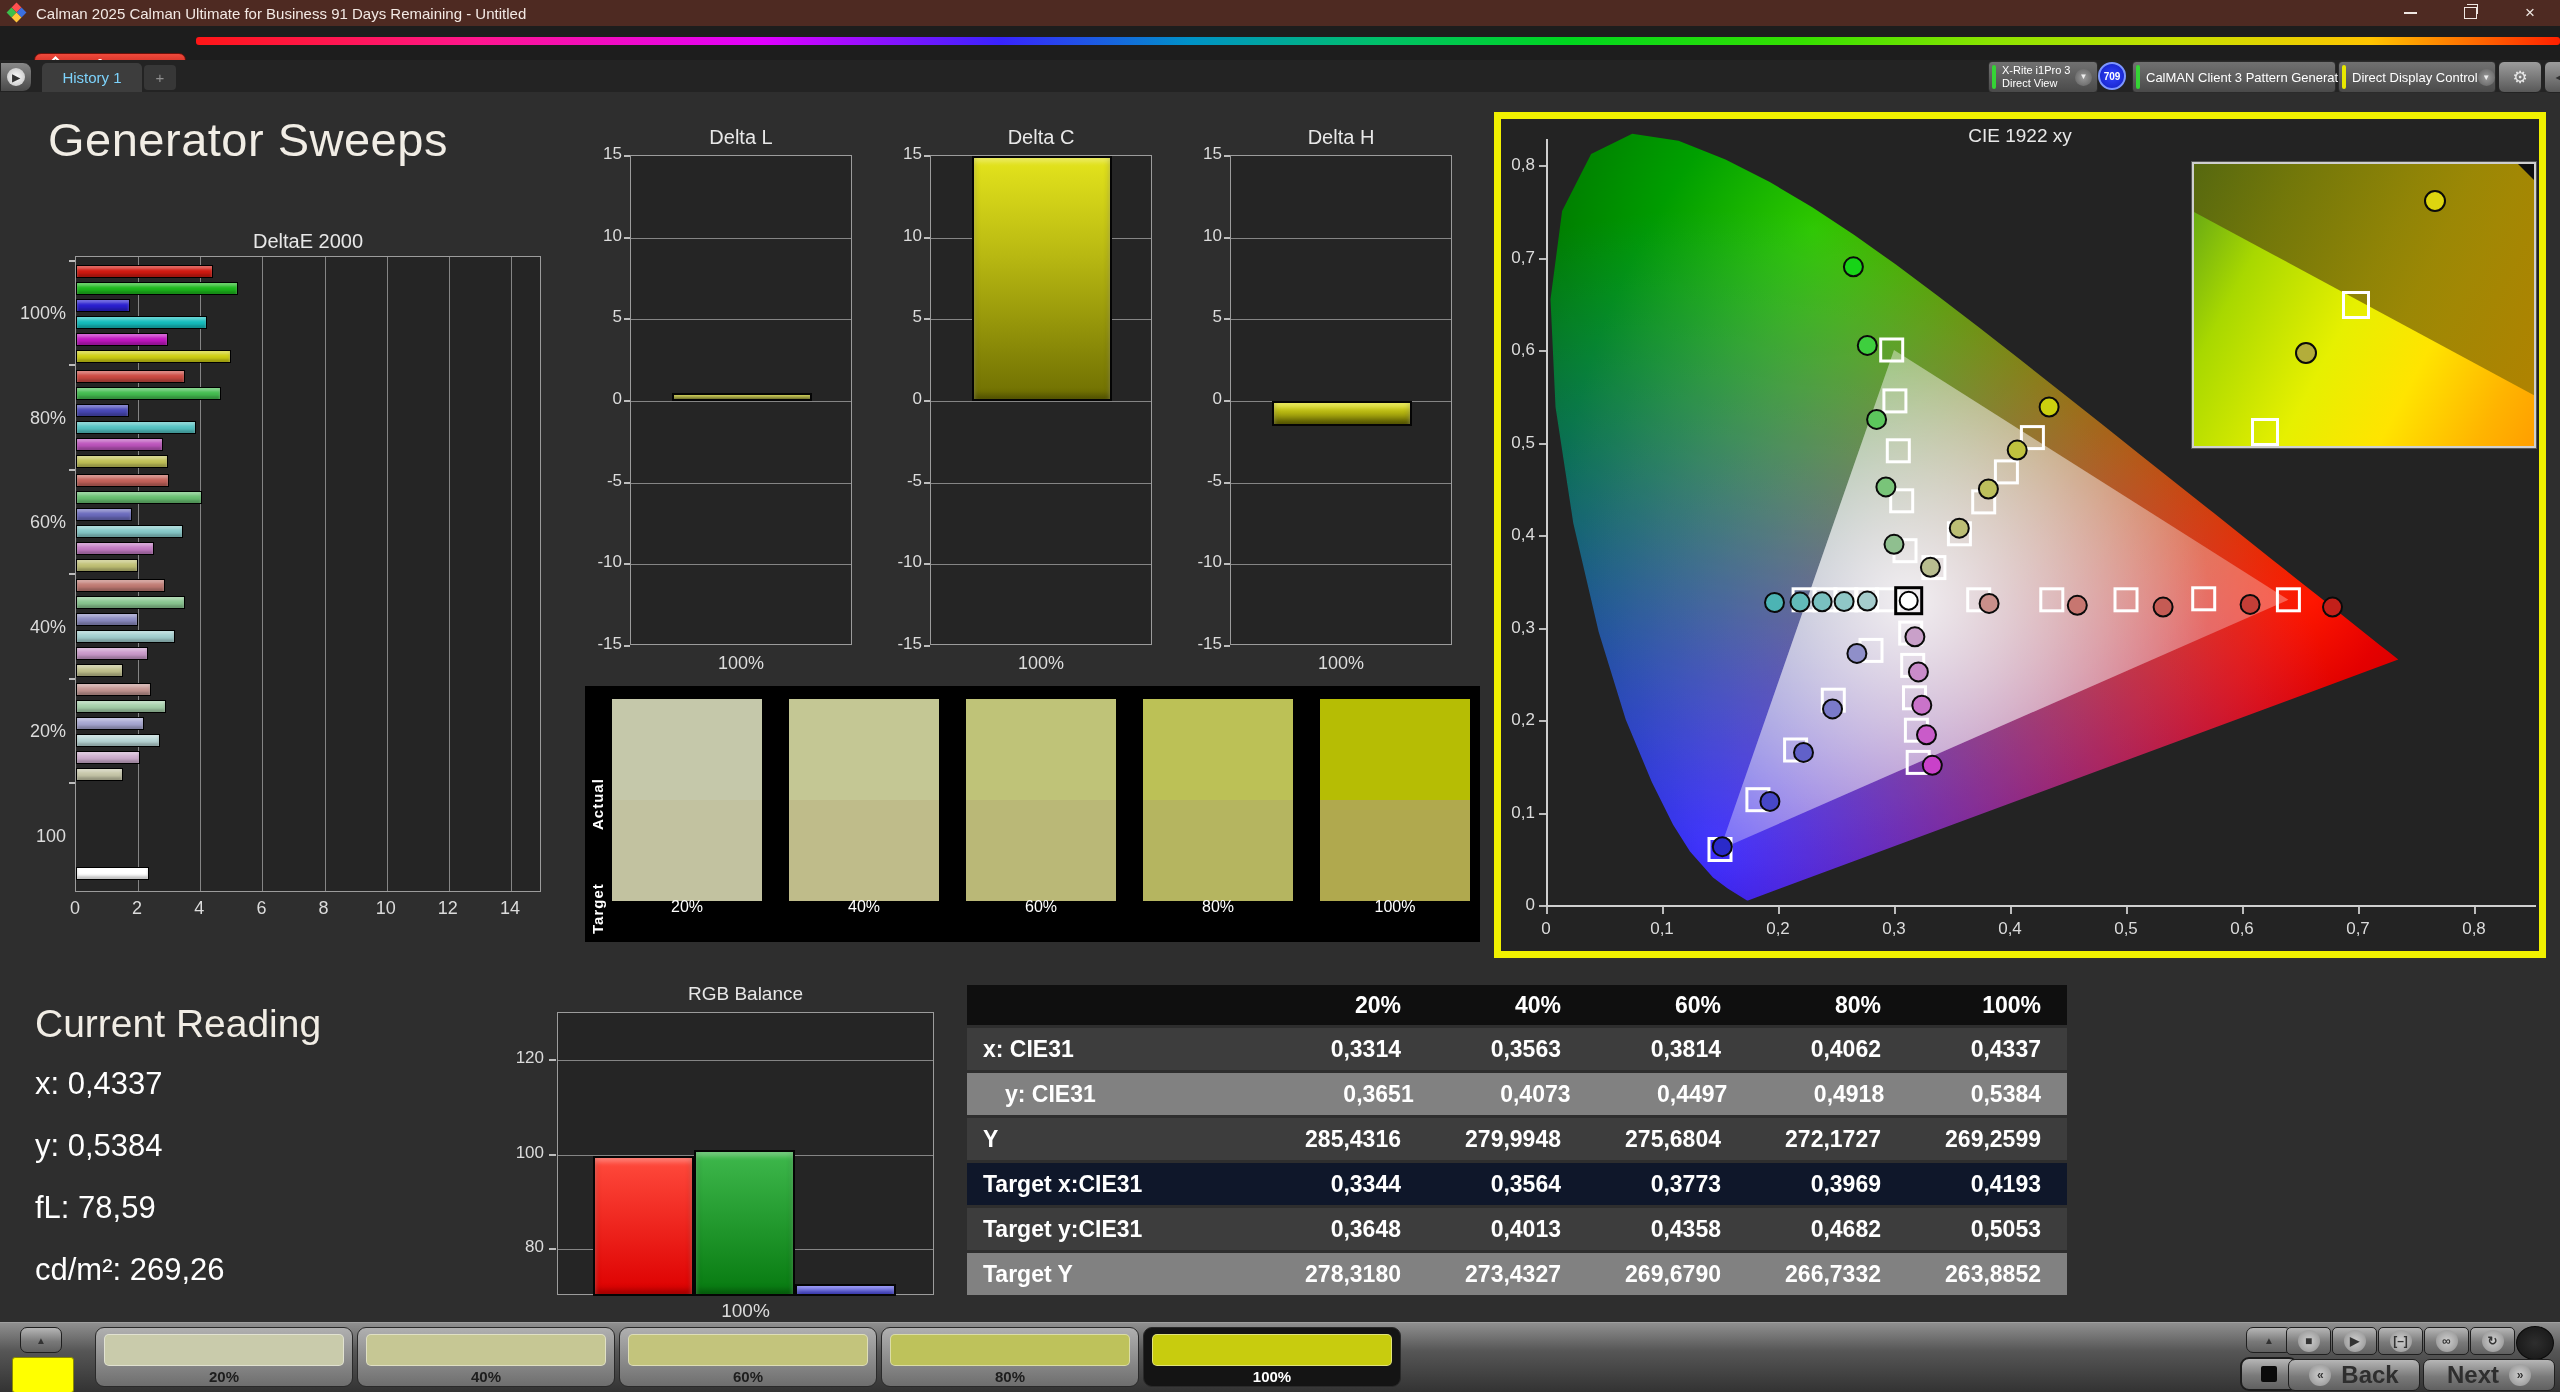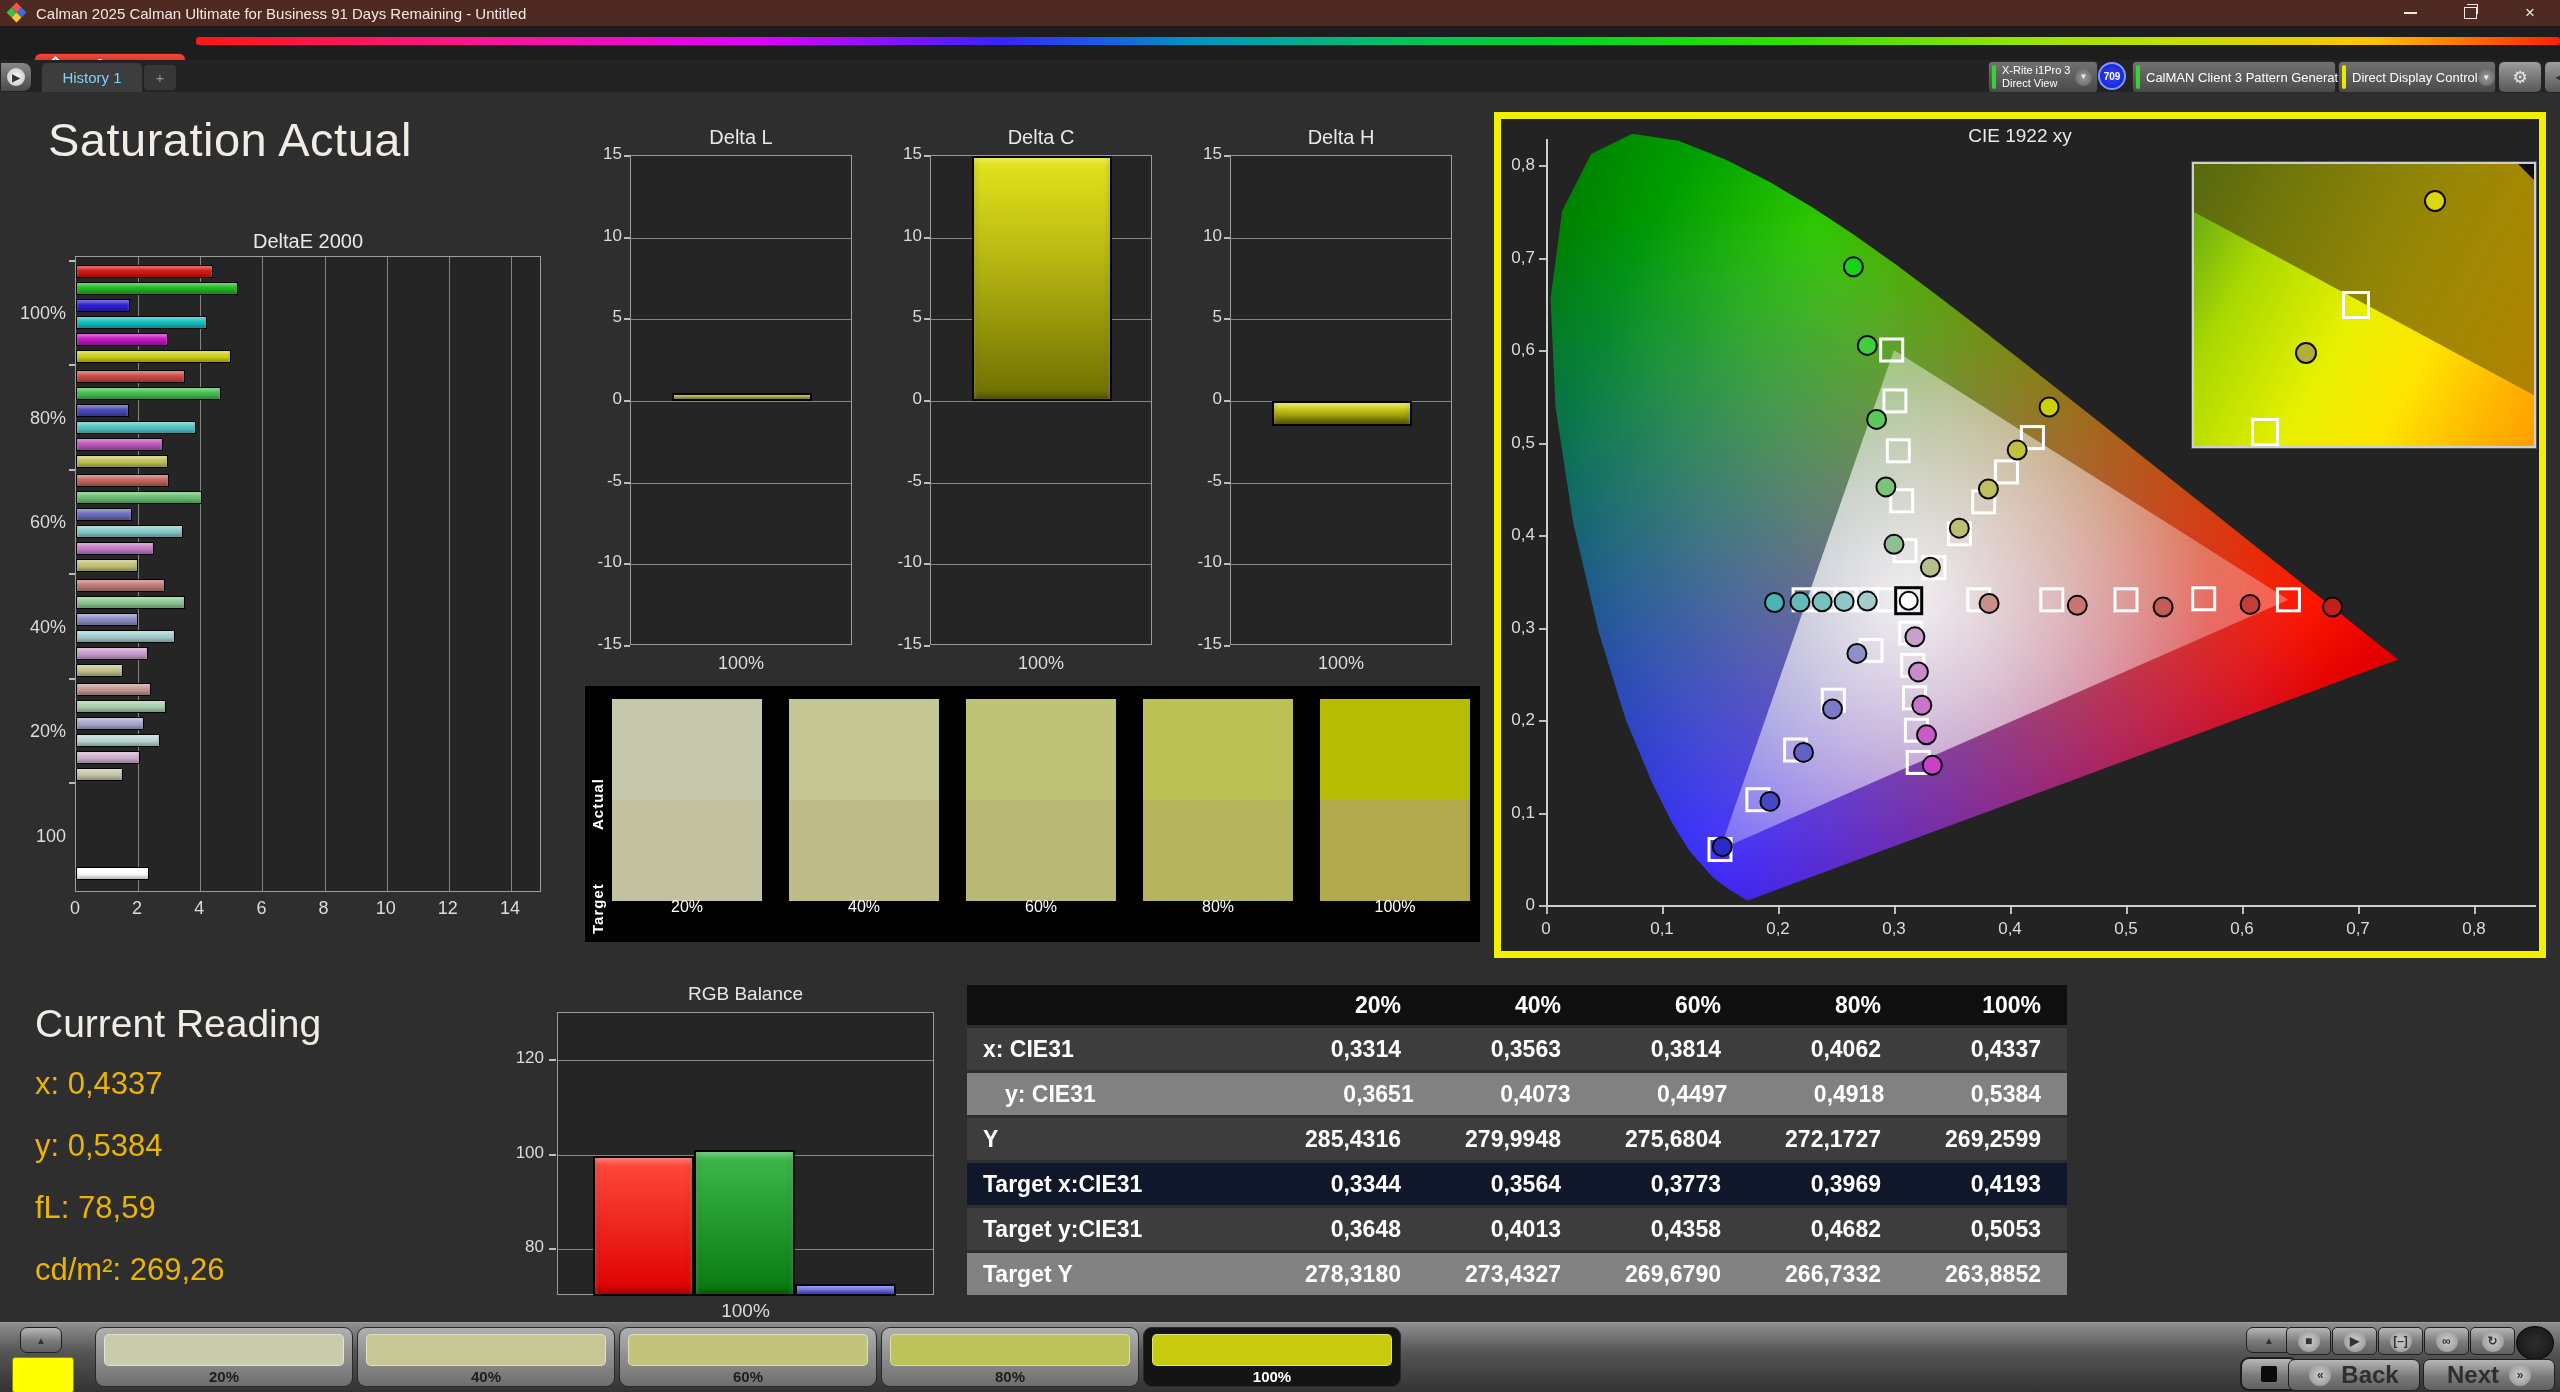--- a/index.html
+++ b/index.html
@@ -63,21 +63,21 @@
   .tickmark{position:absolute;background:#bdbdbd;}
   .hbar{position:absolute;height:13px;border:1.5px solid #000;box-sizing:border-box;
     box-shadow:inset 0 3px 3px rgba(255,255,255,.35), inset 0 -3px 3px rgba(0,0,0,.25);}
   .vbar{position:absolute;border:2px solid #050505;box-sizing:border-box;
     box-shadow:inset 0 4px 5px rgba(255,255,255,.3), inset 0 -4px 6px rgba(0,0,0,.3);}
   .ybar{background:linear-gradient(#e4e41c,#b9b912 40%,#6f6f02);}
 
   
   .h1{position:absolute;left:48px;top:112px;font-size:47px;color:#f1ede5;letter-spacing:.5px;}
   .cr-title{position:absolute;left:35px;top:1002px;font-size:39px;color:#f1ede5;}
-  .cr-line{position:absolute;left:35px;font-size:31px;color:#eab308;}
+  .cr-line{position:absolute;left:35px;font-size:31px;color:#ffffff;}
 
   
   .sw-panel{position:absolute;left:585px;top:686px;width:895px;height:256px;background:#000;}
   .vlabel{position:absolute;left:4px;color:#fff;font-size:15px;font-weight:bold;letter-spacing:1px;
     writing-mode:vertical-rl;transform:rotate(180deg);}
   .sw-col{position:absolute;top:13px;width:150px;height:202px;}
   .sw-half{position:absolute;left:0;width:100%;height:50%;}
   .sw-lab{position:absolute;top:212px;width:150px;text-align:center;color:#fff;font-size:16px;}
 
   
@@ -173,21 +173,21 @@
       <span class="chev">▼</span>
     </div>
     <div class="sq-btn" style="left:2498px;width:42px;font-size:17px;">
       <span>⚙</span>
     </div>
     <div class="sq-btn" style="left:2544px;width:30px;font-size:12px;color:#2f2f2f;">
       <span>◀</span>
     </div>
   </div>
 
-  <div class="h1">Saturation Actual</div>
+  <div class="h1">Generator Sweeps</div>
 
   <div class="chart-title" style="left:75px;top:230px;width:466px;">DeltaE 2000</div>
   <div class="plot" id="de-plot" style="left:75px;top:256px;width:466px;height:636px;">
       <div class="gridv" style="left: 62.1px;"></div>
       <div class="gridv" style="left: 124.3px;"></div>
       <div class="gridv" style="left: 186.4px;"></div>
       <div class="gridv" style="left: 248.5px;"></div>
       <div class="gridv" style="left: 310.7px;"></div>
       <div class="gridv" style="left: 372.8px;"></div>
       <div class="gridv" style="left: 434.9px;"></div>

